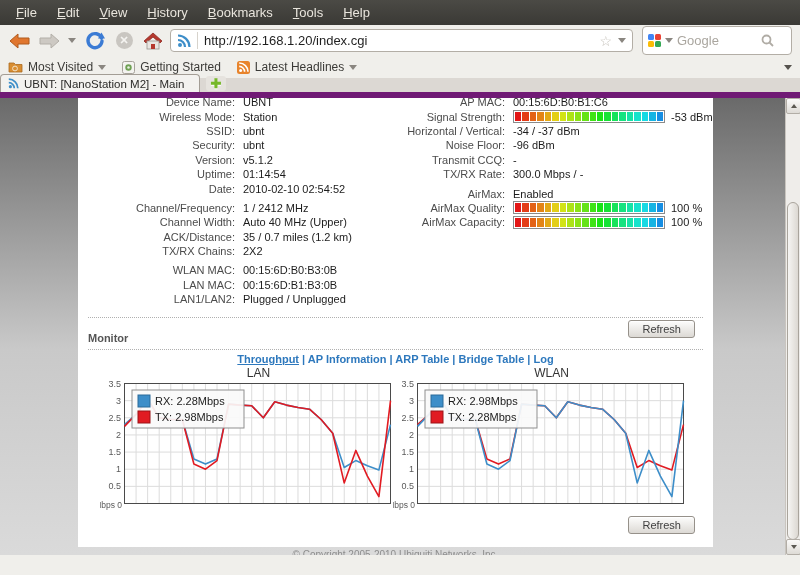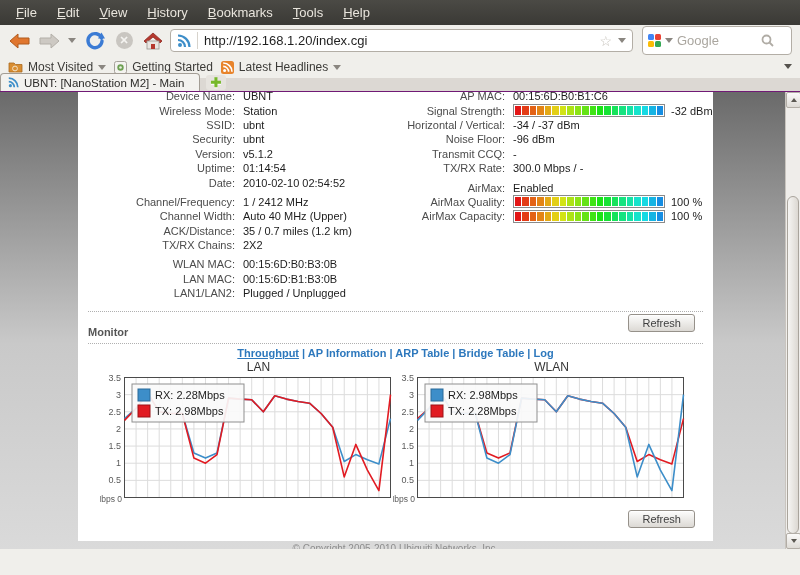--- a/index.html
+++ b/index.html
@@ -19,25 +19,25 @@
   .stop-circle { width:17px; height:17px; border-radius:50%; background:#c9c6c1; color:#f4f3f0; font-size:11px; font-weight:bold; display:flex; align-items:center; justify-content:center; }
   .urlbar { flex:1; height:23px; background:#fff; border:1px solid #b3aea6; border-radius:4px; display:flex; align-items:center; padding:0 6px; gap:6px; }
   .urlbar .divider { width:1px; height:17px; background:#d7d3cc; }
   .url-text { flex:1; font-size:13px; color:#1f1f1f; white-space:nowrap; overflow:hidden; }
   .star { color:#c6c2bb; font-size:14px; line-height:1; }
   .searchbox { width:150px; height:29px; background:#fff; border:1px solid #b3aea6; border-radius:4px; display:flex; align-items:center; padding:0 5px; gap:4px; margin-left:4px; }
   .searchbox input { border:none; outline:none; width:80px; font-size:13px; color:#444; background:transparent; font-family:"Liberation Sans",sans-serif; }
   .searchbox input::placeholder { color:#aaa69f; }
 
   
-  .bookmarksbar { height:22px; display:flex; align-items:center; padding:0 8px; gap:8px; }
+  .bookmarksbar { height:22px; display:flex; align-items:center; padding:0 8px; gap:16px; }
   .bm { display:flex; align-items:center; gap:5px; font-size:12px; color:#3b3a37; }
 
   
-  .tabbar { height:14px; background:#dcd8d3; border-bottom:1px solid #701a75; display:flex; align-items:flex-end; position:relative; }
+  .tabbar { height:20px; background:#dcd8d3; border-bottom:6px solid #701a75; display:flex; align-items:flex-end; position:relative; }
   .tab { width:200px; height:18px; background:#f3f2ef; border:1px solid #a39d95; border-bottom:none; border-radius:4px 4px 0 0; display:flex; align-items:center; gap:5px; padding:0 7px; font-size:11.5px; color:#2c2b29; }
   .tab-title { white-space:nowrap; overflow:hidden; }
   .newtab { width:20px; height:15px; margin:0 0 1px 6px; border-radius:3px; background:#e6e3de; display:flex; align-items:center; justify-content:center; }
   .plus { color:#76b82a; font-size:13px; font-weight:bold; line-height:1; text-shadow:0 1px 0 #fff; }
   .alltabs { position:absolute; right:8px; bottom:4px; }
   .alltabs .caret { border-top-color:#55524d; }
 
   
   .viewport { position:relative; height:457px; background:linear-gradient(#6a6a6a, #c9c9c9 55%, #dadada); overflow:hidden; }
   .scrollbar { position:absolute; right:0; top:0; width:15px; height:100%; background:#efedea; border-left:1px solid #c9c5bf; }
@@ -317,21 +317,21 @@
                   <i style="background: rgb(26, 227, 22);"></i>
                   <i style="background: rgb(22, 227, 53);"></i>
                   <i style="background: rgb(22, 227, 91);"></i>
                   <i style="background: rgb(22, 227, 128);"></i>
                   <i style="background: rgb(22, 227, 166);"></i>
                   <i style="background: rgb(22, 227, 204);"></i>
                   <i style="background: rgb(22, 217, 227);"></i>
                   <i style="background: rgb(22, 180, 227);"></i>
                   <i style="background: rgb(22, 142, 227);"></i>
                 </span>
-                <span>-32 dBm</span>
+                <span>-53 dBm</span>
               </span>
             </div>
             <div class="srow">
               <span class="lbl">Horizontal / Vertical:</span>
               <span class="val">
                 <span>-34 / -37 dBm</span>
               </span>
             </div>
             <div class="srow">
               <span class="lbl">Noise Floor:</span>

